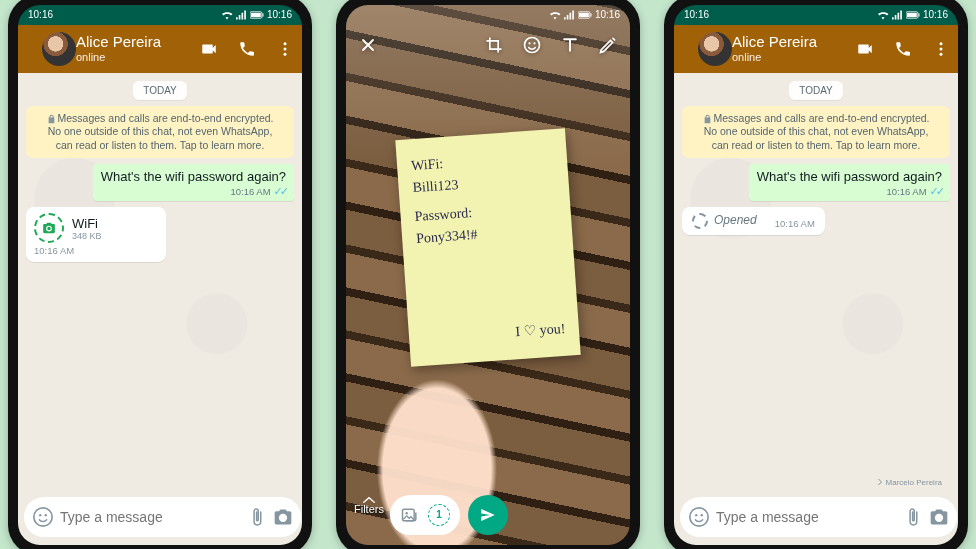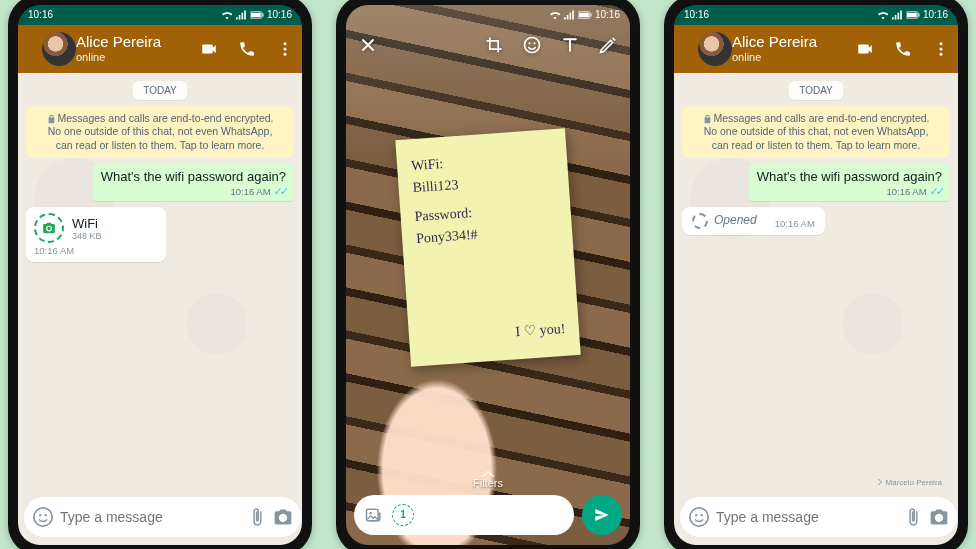--- a/index.html
+++ b/index.html
@@ -219,21 +219,21 @@
     padding: 10px 12px 6px 12px;
     gap:18px;
     z-index:5;
   }
   .top-spacer { flex:1; }
   .top-ic { fill:#fff; width:20px; height:20px; filter: drop-shadow(0 1px 2px rgba(0,0,0,0.4)); }
 
   .editor-bottom {
     position:absolute; left:0; right:0; bottom:0;
     padding: 6px 8px 10px 8px;
-    display:flex; flex-direction:column; align-items:stretch;
+    display:flex; flex-direction:row; align-items:stretch;
     gap:6px;
     z-index:5;
   }
   .filters-hint {
     text-align:center; color:#fff; font-size: 11px;
     text-shadow: 0 1px 2px rgba(0,0,0,0.6);
   }
   .filters-hint svg { fill:#fff; display:block; margin: 0 auto -2px; }
   .caption-row { display:flex; gap:8px; align-items:center; }
   .caption-pill {

